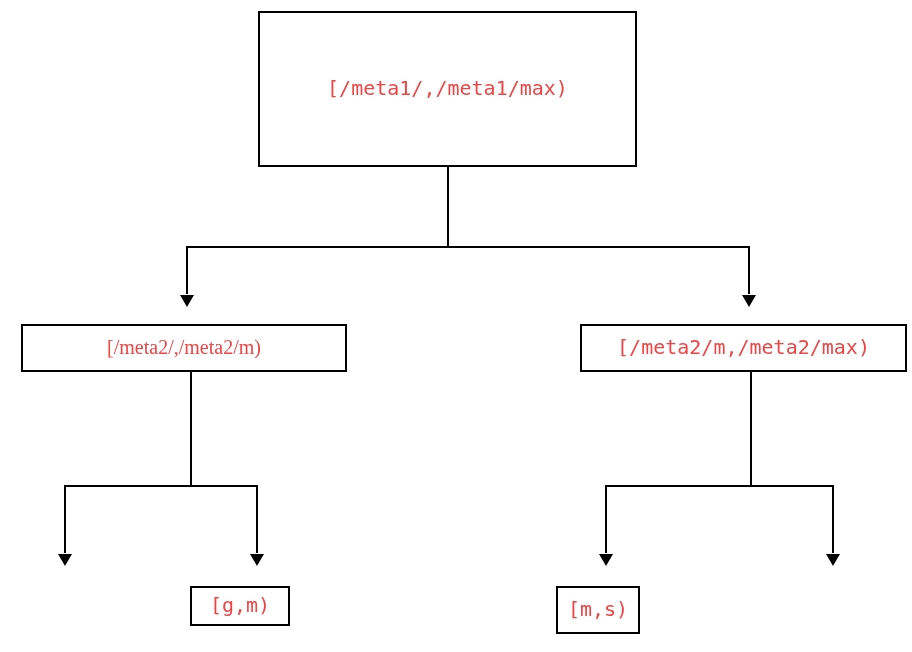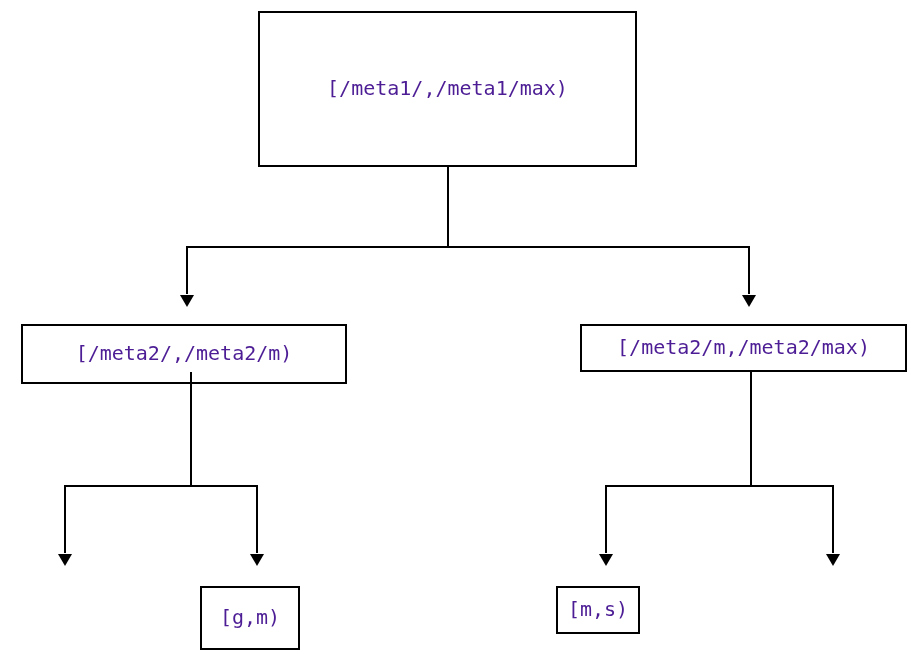--- a/index.html
+++ b/index.html
@@ -18,21 +18,21 @@
     overflow: hidden;
   }
   .node {
     position: absolute;
     box-sizing: border-box;
     border: 2px solid #000000;
     background: #ffffff;
     display: flex;
     align-items: center;
     justify-content: center;
-    color: #4c1d95;
+    color: #ef4444;
     font-family: "DejaVu Sans Mono", "Liberation Mono", monospace;
     font-size: 20px;
     line-height: 1;
     letter-spacing: 0px;
     white-space: nowrap;
   }
   .node-label {
     display: block;
     transform: translateY(-1px);
   }
@@ -64,21 +64,21 @@
     <span class="node-label">[/meta1/,/meta1/max)</span>
   </div>
 
   <div class="edge-v" style="left:447px; top:167px; height:80px;"></div>
   <div class="edge-h" style="left:186px; top:246px; width:564px;"></div>
   <div class="edge-v" style="left:186px; top:246px; height:48px;"></div>
   <div class="arrow-head" style="left:180px; top:295px;"></div>
   <div class="edge-v" style="left:748px; top:246px; height:48px;"></div>
   <div class="arrow-head" style="left:742px; top:295px;"></div>
 
-  <div class="node" style="left:21px; top:324px; width:326px; height:60px;">
+  <div class="node" style="left:21px; top:324px; width:326px; height:48px;font-family:Liberation Serif, serif;">
     <span class="node-label">[/meta2/,/meta2/m)</span>
   </div>
 
   <div class="node" style="left:580px; top:324px; width:327px; height:48px;">
     <span class="node-label">[/meta2/m,/meta2/max)</span>
   </div>
 
   <div class="edge-v" style="left:190px; top:372px; height:114px;"></div>
   <div class="edge-h" style="left:64px; top:485px; width:194px;"></div>
   <div class="edge-v" style="left:64px; top:485px; height:68px;"></div>
@@ -87,21 +87,21 @@
   <div class="arrow-head" style="left:250px; top:554px;"></div>
 
   <div class="edge-v" style="left:750px; top:372px; height:114px;"></div>
   <div class="edge-h" style="left:605px; top:485px; width:229px;"></div>
   <div class="edge-v" style="left:605px; top:485px; height:68px;"></div>
   <div class="arrow-head" style="left:599px; top:554px;"></div>
   <div class="edge-v" style="left:832px; top:485px; height:68px;"></div>
   <div class="arrow-head" style="left:826px; top:554px;"></div>
 
 
-  <div class="node" style="left:200px; top:586px; width:100px; height:64px;">
+  <div class="node" style="left:190px; top:586px; width:100px; height:40px;">
     <span class="node-label">[g,m)</span>
   </div>
 
   <div class="node" style="left:556px; top:586px; width:84px; height:48px;">
     <span class="node-label">[m,s)</span>
   </div>
 
 
 </div>
 

